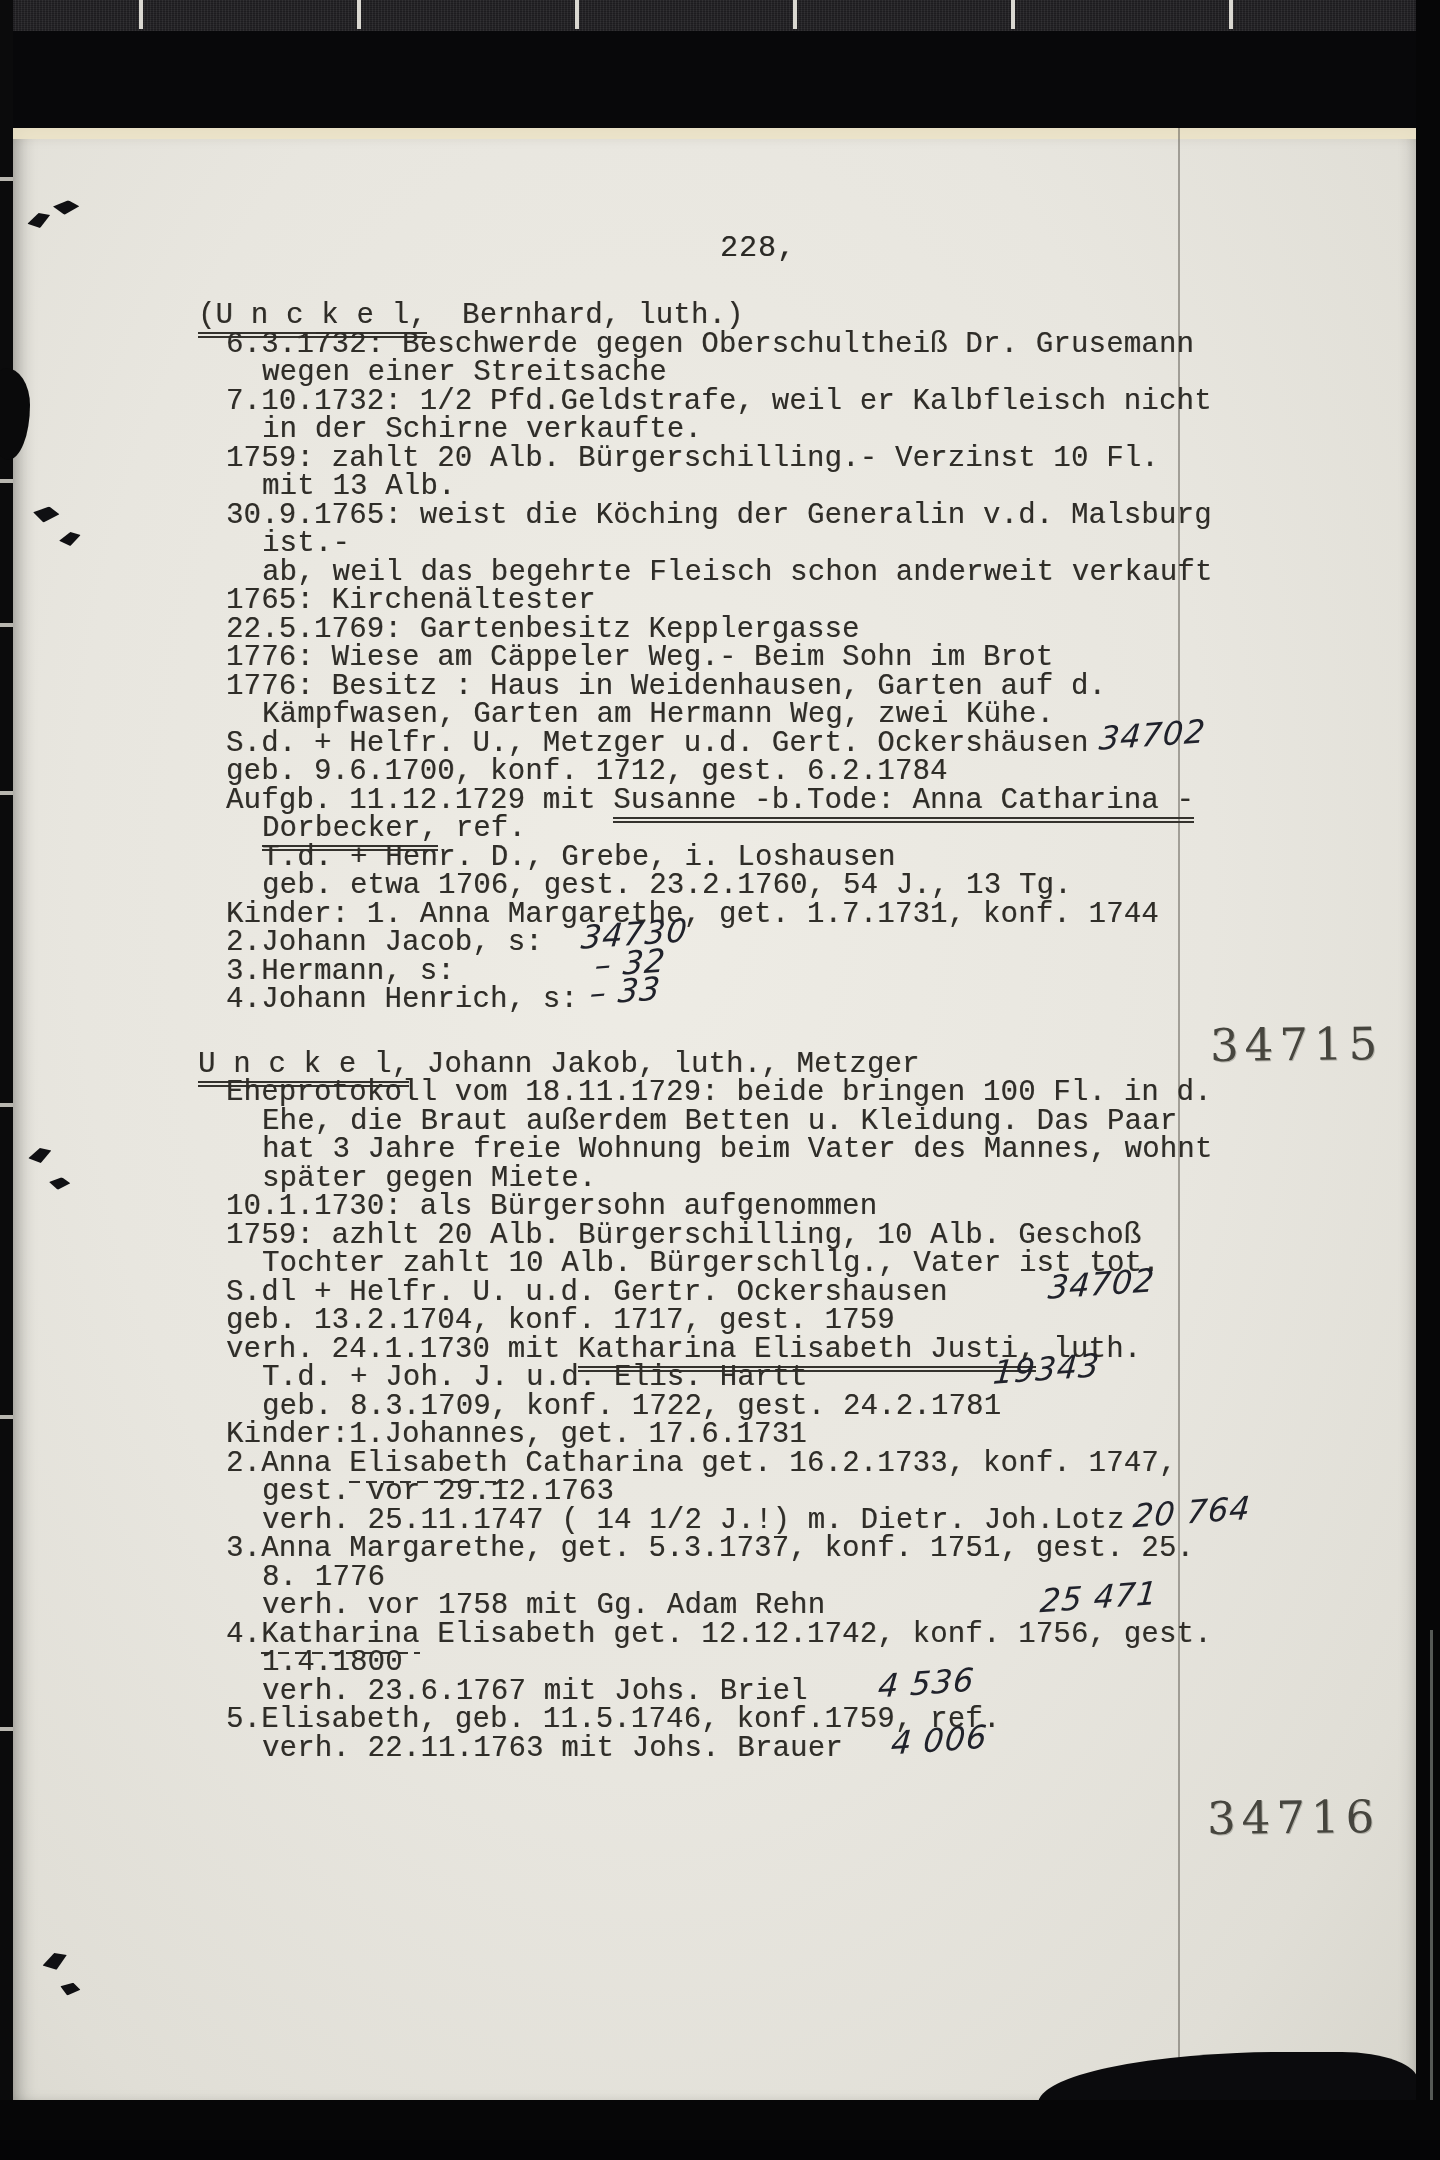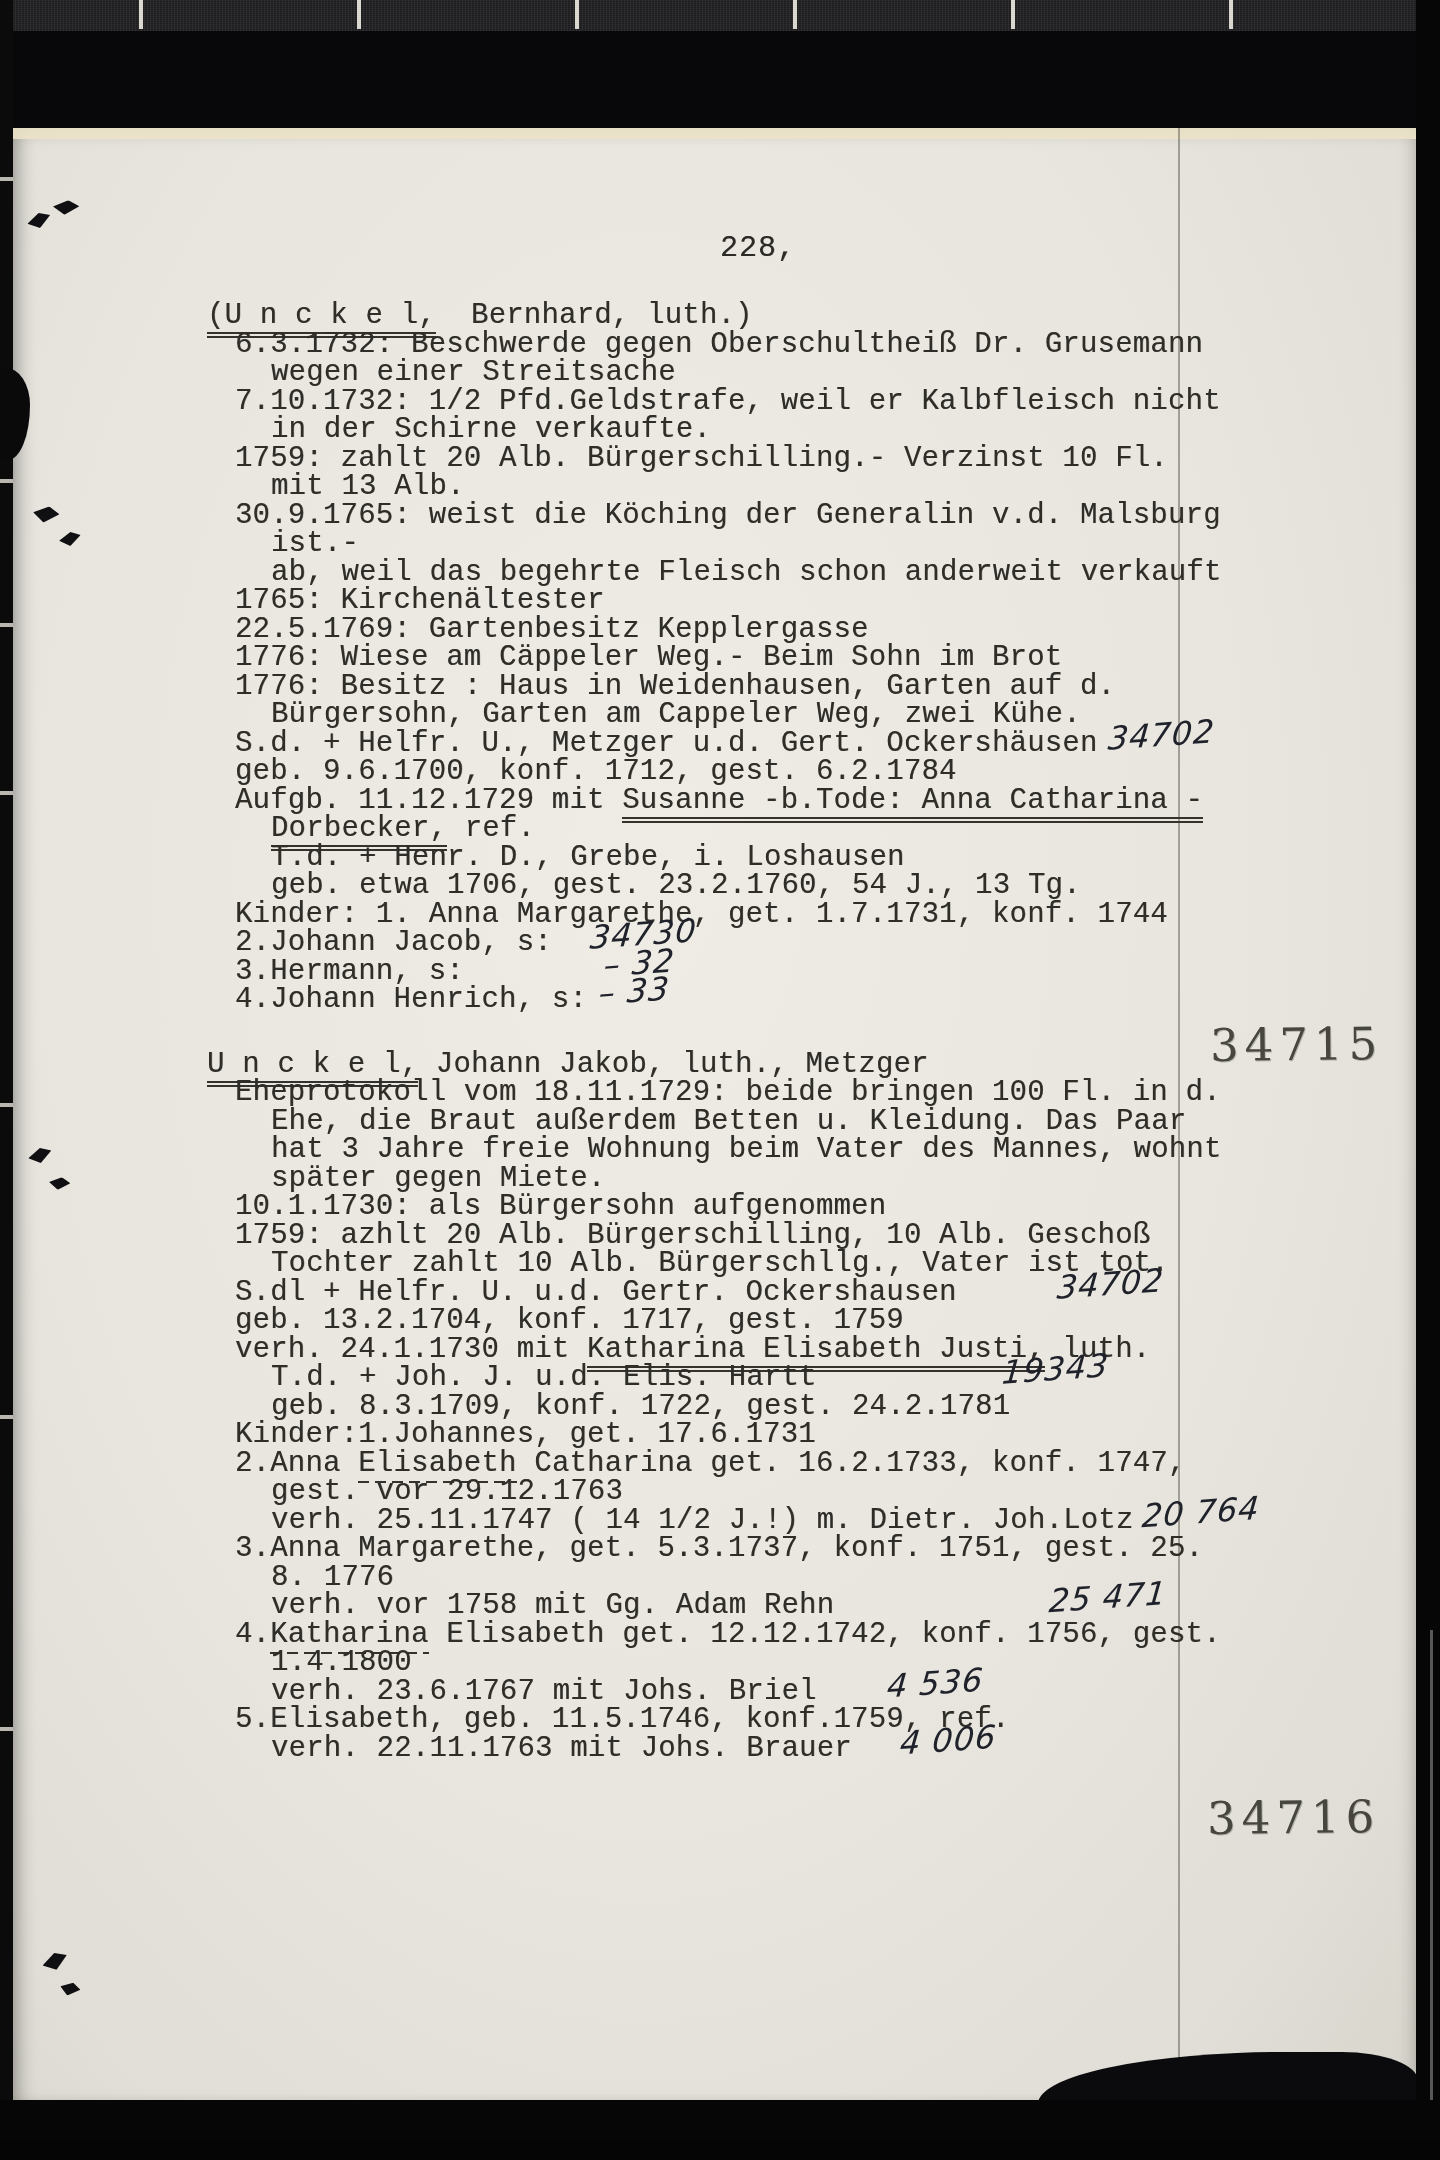--- a/index.html
+++ b/index.html
@@ -23,21 +23,21 @@
   .right-sliver{position:absolute;left:1430px;top:1630px;width:3px;height:470px;background:#b8bfb8;opacity:.45;}
   .bottom-band{position:absolute;left:0;top:2100px;width:1440px;height:60px;background:#060607;}
   .corner-hill{position:absolute;left:1038px;top:2052px;width:380px;height:52px;background:#0b0b0d;
     border-radius:65% 20% 0 0 / 100% 55% 0 0;}
   .edge-blob{position:absolute;left:-10px;top:368px;width:40px;height:92px;background:#0a0a0b;
     border-radius:40% 60% 55% 45%/45% 40% 60% 50%;}
   .ink-mark{position:absolute;background:#101013;
     clip-path:polygon(0 55%, 55% 0, 100% 30%, 48% 100%);}
   
   .text-col{position:absolute;left:190px;top:302px;width:1045px;}
-  .entry{margin:0 0 36px 17px;}
+  .entry{margin:0 0 36px 8px;}
   .line{white-space:pre;font-size:29px;line-height:28.5px;letter-spacing:.2px;color:#2f2d28;
         text-shadow:.4px .4px .6px rgba(47,45,40,.45);}
   .indent0{padding-left:0;}
   .indent1{padding-left:28px;}
   .indent2{padding-left:64px;}
   .seg{}
   .u2{padding-bottom:6px;
       background-image:linear-gradient(#34322d,#34322d),linear-gradient(#34322d,#34322d);
       background-repeat:no-repeat,no-repeat;
       background-size:100% 2px,100% 2px;
@@ -106,21 +106,21 @@
         <div class="line indent2"><span class="seg">in der Schirne verkaufte.</span></div>
         <div class="line indent1"><span class="seg">1759: zahlt 20 Alb. Bürgerschilling.- Verzinst 10 Fl.</span></div>
         <div class="line indent2"><span class="seg">mit 13 Alb.</span></div>
         <div class="line indent1"><span class="seg">30.9.1765: weist die Köching der Generalin v.d. Malsburg</span></div>
         <div class="line indent2"><span class="seg">ist.-</span></div>
         <div class="line indent2"><span class="seg">ab, weil das begehrte Fleisch schon anderweit verkauft</span></div>
         <div class="line indent1"><span class="seg">1765: Kirchenältester</span></div>
         <div class="line indent1"><span class="seg">22.5.1769: Gartenbesitz Kepplergasse</span></div>
         <div class="line indent1"><span class="seg">1776: Wiese am Cäppeler Weg.- Beim Sohn im Brot</span></div>
         <div class="line indent1"><span class="seg">1776: Besitz : Haus in Weidenhausen, Garten auf d.</span></div>
-        <div class="line indent2"><span class="seg">Bürgersohn, Garten am Cappeler Weg, zwei Kühe.</span></div>
+        <div class="line indent2"><span class="seg">Kämpfwasen, Garten am Hermann Weg, zwei Kühe.</span></div>
         <div class="line indent1"><span class="seg">S.d. + Helfr. U., Metzger u.d. Gert. Ockershäusen</span><span class="seg hw" style="margin-left: 10px;">34702</span></div>
         <div class="line indent1"><span class="seg">geb. 9.6.1700, konf. 1712, gest. 6.2.1784</span></div>
         <div class="line indent1"><span class="seg">Aufgb. 11.12.1729 mit </span><span class="seg u2">Susanne -b.Tode: Anna Catharina -</span></div>
         <div class="line indent2"><span class="seg u2">Dorbecker,</span><span class="seg"> ref.</span></div>
         <div class="line indent2"><span class="seg">T.d. + Henr. D., Grebe, i. Loshausen</span></div>
         <div class="line indent2"><span class="seg">geb. etwa 1706, gest. 23.2.1760, 54 J., 13 Tg.</span></div>
         <div class="line indent1"><span class="seg">Kinder: 1. Anna Margarethe, get. 1.7.1731, konf. 1744</span></div>
         <div class="line indent1"><span class="seg">2.Johann Jacob, s:</span><span class="seg hw" style="margin-left: 38px;">34730</span></div>
         <div class="line indent1"><span class="seg">3.Hermann, s:</span><span class="seg hw" style="margin-left: 140px;">– 32</span></div>
         <div class="line indent1"><span class="seg">4.Johann Henrich, s:</span><span class="seg hw" style="margin-left: 12px;">– 33</span></div>

